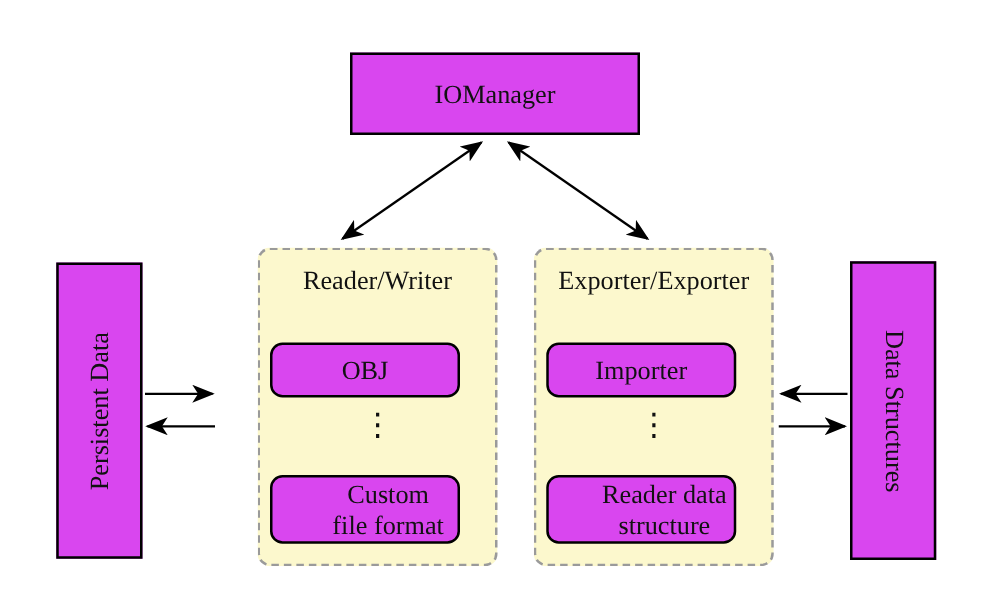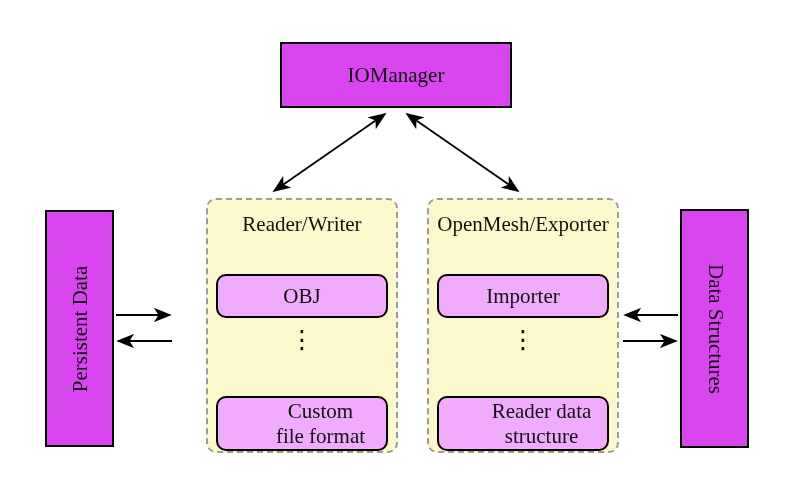--- a/index.html
+++ b/index.html
@@ -54,32 +54,32 @@
   .group-title {
     position: absolute;
     top: 12px; left: 0;
     width: 100%;
     text-align: center;
     font-size: 21px;
   }
   .inner-node {
     position: absolute;
     left: 8px;
-    width: 172px;
-    background: #f0abfc;
+    width: 152px;
+    background: #d946ef;
     border: 2.5px solid #000000;
     border-radius: 10px;
     display: flex; align-items: center; justify-content: center;
     text-align: center;
     font-size: 21px;
     line-height: 1.18;
     white-space: pre-line;
   }
   .top-node    { top: 74px;  height: 44px; }
-  .bottom-node { top: 196px; height: 55px; padding-left: 37px; }
+  .bottom-node { top: 180px; height: 55px; padding-left: 37px; }
   .dots {
     position: absolute;
     top: 127px; left: 0;
     width: 100%;
     text-align: center;
     font-size: 25px;
     line-height: 1;
     font-family: "DejaVu Sans", sans-serif;
     color: #111111;
   }
@@ -121,21 +121,21 @@
       <span>OBJ</span>
     </div>
     <div class="dots">⋮</div>
     <div class="inner-node bottom-node">
       <span>Custom
 file format</span>
     </div>
   </div>
 
   <div class="group group-ie">
-    <div class="group-title">OpenMesh/Exporter</div>
+    <div class="group-title">Exporter/Exporter</div>
     <div class="inner-node top-node">
       <span>Importer</span>
     </div>
     <div class="dots">⋮</div>
     <div class="inner-node bottom-node">
       <span>Reader data
 structure</span>
     </div>
   </div>
 

